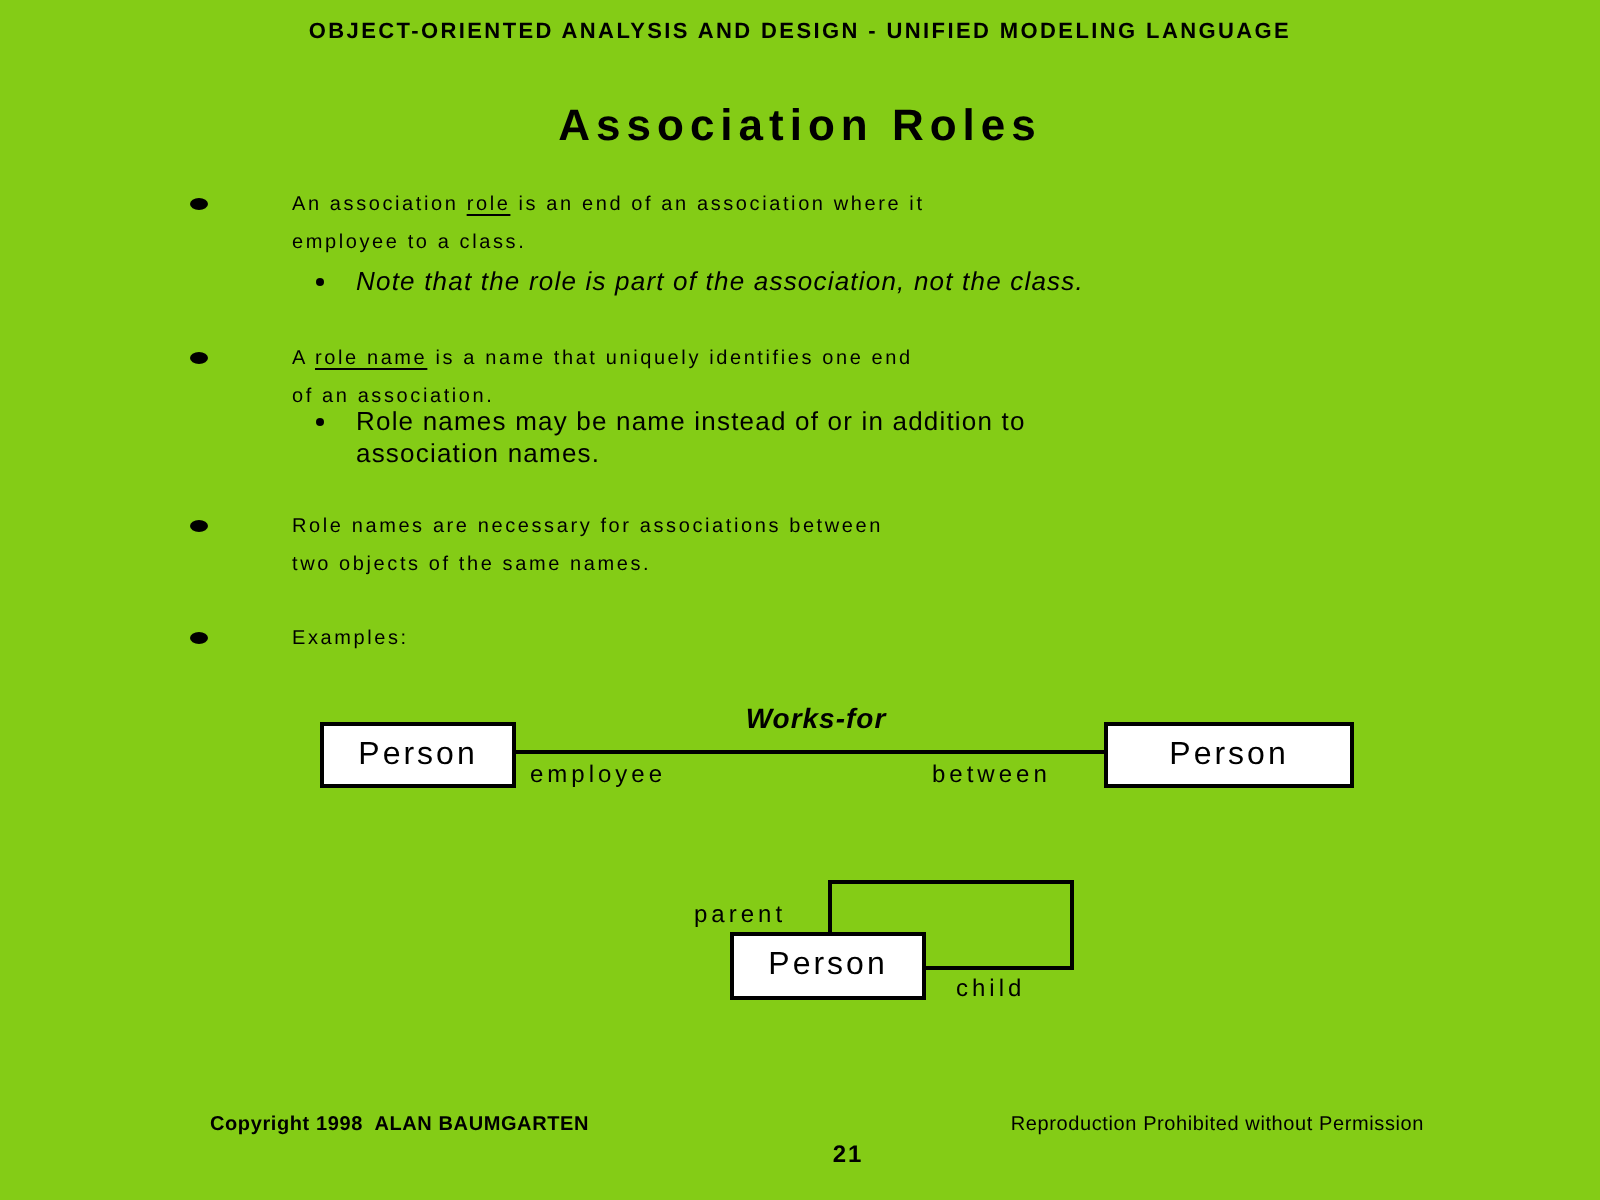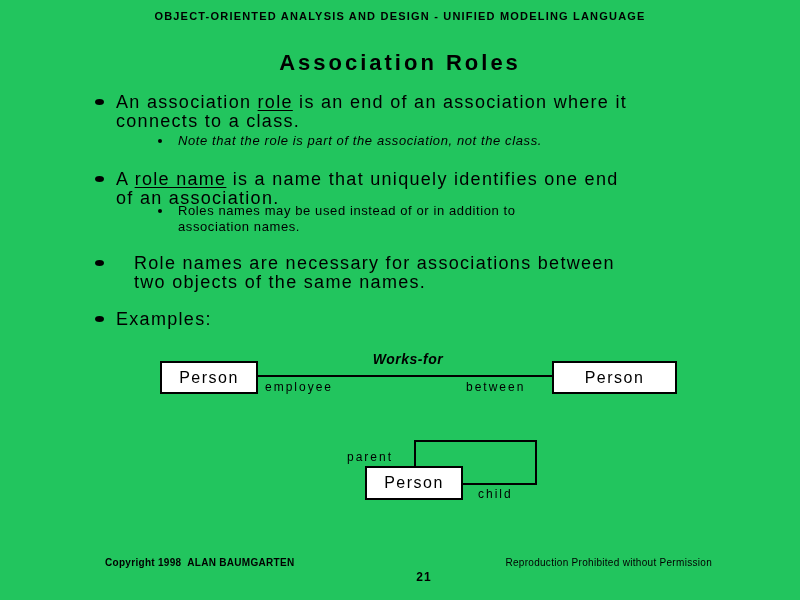--- a/index.html
+++ b/index.html
@@ -1,38 +1,38 @@
 <!DOCTYPE html>
 <html><head>
 <meta charset="utf-8">
 <style>
   html,body { margin:0; padding:0; background:#ffffff; }
   .slide {
-    position:relative; width:800px; height:600px; background:#22c55e;
+    position:relative; width:800px; height:600px; background:#84cc16;
     color:#000; font-family:"Liberation Sans", sans-serif; overflow:hidden;
   }
   .header {
     position:absolute; top:10px; left:0; width:100%; text-align:center;
     font-size:11px; font-weight:bold; letter-spacing:1.2px;
   }
   .title {
     position:absolute; top:50px; left:0; width:100%; text-align:center;
     font-size:22px; font-weight:bold; letter-spacing:3px;
   }
   .bullet-row { position:absolute; display:flex; align-items:flex-start; }
   .dot  { flex:0 0 auto; width:9px; height:6px; background:#000; border-radius:50%; margin-top:6px; }
   .sdot { flex:0 0 auto; width:4px; height:4px; background:#000; border-radius:50%; margin-top:6px; }
-  .btext { margin-left:12px; font-size:18px; letter-spacing:1.3px; line-height:19px; }
+  .btext { margin-left:42px; font-size:10px; letter-spacing:1.3px; line-height:19px; }
   .stext { margin-left:16px; font-size:13px; letter-spacing:0.6px; line-height:16px; }
   .u { text-decoration:underline; text-underline-offset:2px; }
   .r1 { left:95px;  top:93px;  }
   .r2 { left:158px; top:133px;font-style:italic; }
   .r3 { left:95px;  top:170px; }
   .r4 { left:158px; top:203px; }
-  .r5 { left:95px;  top:254px;gap:18px; }
+  .r5 { left:95px;  top:254px; }
   .r6 { left:95px;  top:310px; }
 
   .class-box {
     position:absolute; border:2px solid #000; background:#fff;
     display:flex; align-items:center; justify-content:center;
     font-size:16px; letter-spacing:1.5px;
   }
   .box-person1 { left:160px; top:361px; width:94px;  height:29px; }
   .box-company { left:552px; top:361px; width:121px; height:29px; }
   .box-person2 { left:365px; top:466px; width:94px;  height:30px; }
@@ -66,21 +66,21 @@
 
 <div class="slide">
 
   <div class="header">OBJECT-ORIENTED ANALYSIS AND DESIGN - UNIFIED MODELING LANGUAGE</div>
   <div class="title">Association Roles</div>
 
   <div class="bullet-row r1">
     <span class="dot"></span>
     <div class="btext">
         <div class="tline"><span>An association </span><span class="u">role</span><span> is an end of an association where it</span></div>
-        <div class="tline"><span>connects to a class.</span></div>
+        <div class="tline"><span>employee to a class.</span></div>
       </div>
   </div>
 
   <div class="bullet-row r2">
     <span class="sdot"></span>
     <div class="stext">
         <div class="tline"><span>Note that the role is part of the association, not the class.</span></div>
       </div>
   </div>
 
@@ -88,21 +88,21 @@
     <span class="dot"></span>
     <div class="btext">
         <div class="tline"><span>A </span><span class="u">role name</span><span> is a name that uniquely identifies one end</span></div>
         <div class="tline"><span>of an association.</span></div>
       </div>
   </div>
 
   <div class="bullet-row r4">
     <span class="sdot"></span>
     <div class="stext">
-        <div class="tline"><span>Roles names may be used instead of or in addition to</span></div>
+        <div class="tline"><span>Role names may be name instead of or in addition to</span></div>
         <div class="tline"><span>association names.</span></div>
       </div>
   </div>
 
   <div class="bullet-row r5">
     <span class="dot"></span>
     <div class="btext">
         <div class="tline"><span>Role names are necessary for associations between</span></div>
         <div class="tline"><span>two objects of the same names.</span></div>
       </div>

